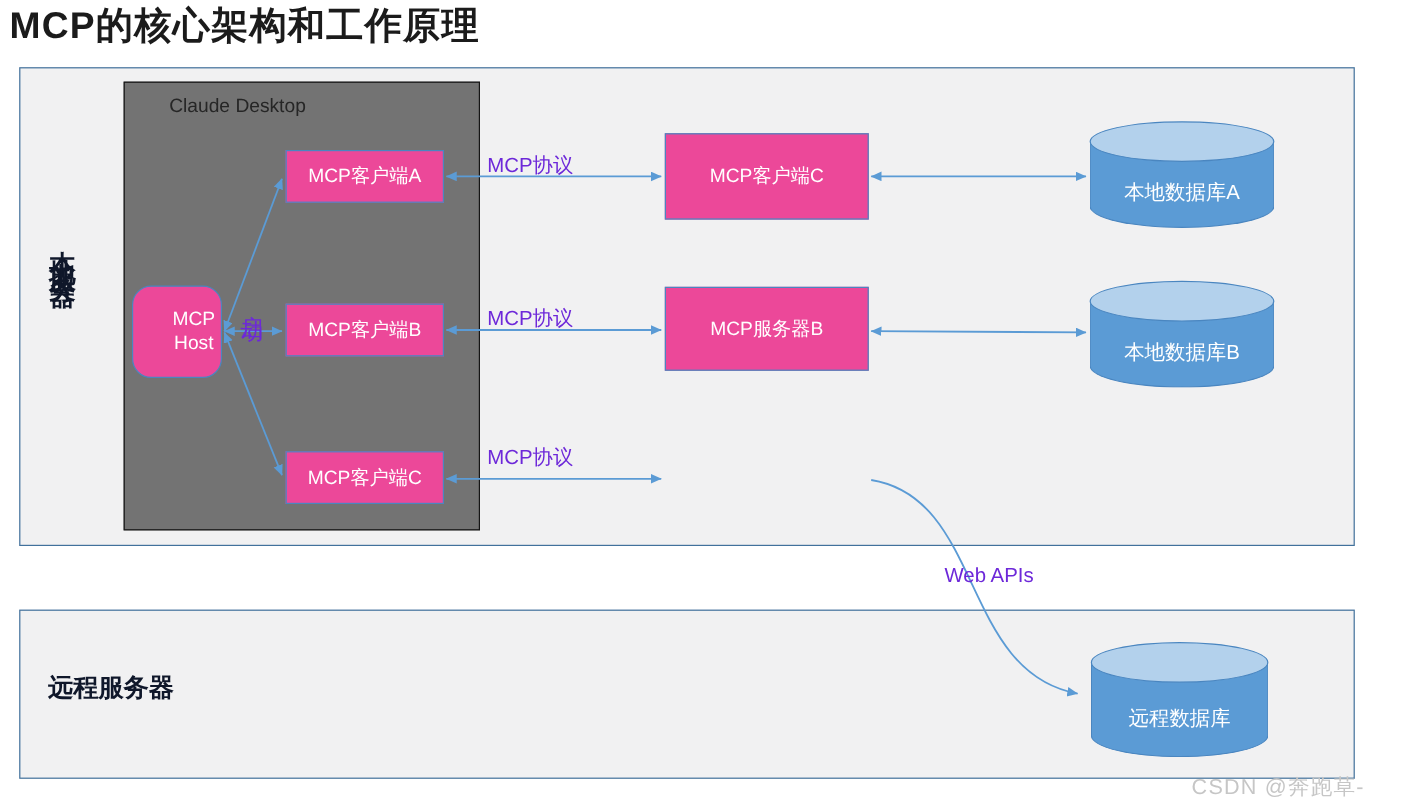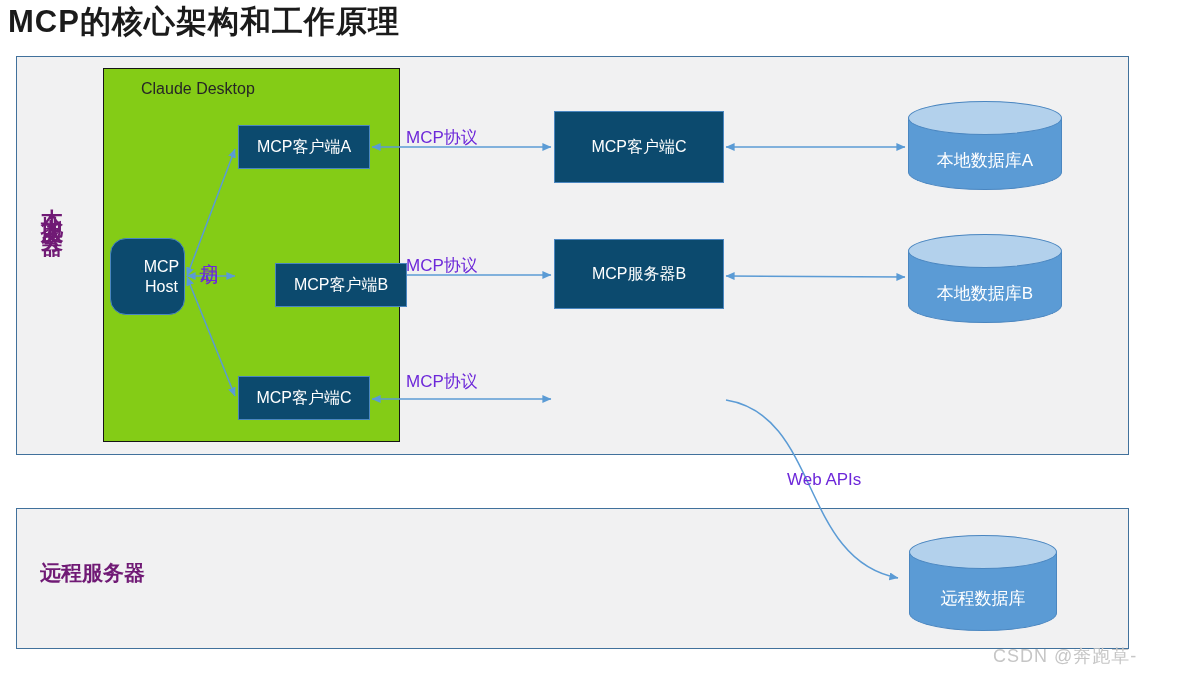--- a/index.html
+++ b/index.html
@@ -7,43 +7,43 @@
     position:relative;width:1182px;height:674px;background:#ffffff;
     font-family:"Liberation Sans",sans-serif;overflow:hidden;
   }
   .page-title{
     position:absolute;left:8px;top:1px;margin:0;
     font-size:31px;font-weight:bold;color:#1b1b1b;letter-spacing:1px;
   }
   .zone{position:absolute;background:#f1f1f2;border:1.6px solid #41719c;box-sizing:border-box;}
   .zone-local{left:16px;top:56px;width:1113px;height:399px;}
   .zone-remote{left:16px;top:508px;width:1113px;height:141px;}
-  .zone-label{position:absolute;font-weight:bold;color:#701a75;}
+  .zone-label{position:absolute;font-weight:bold;color:#0f172a;}
   .zone-label-local{
     left:37px;top:191px;font-size:22px;
     writing-mode:vertical-rl;text-orientation:upright;letter-spacing:7px;
   }
   .zone-label-remote{left:40px;top:559px;font-size:21px;}
   .claude-box{
     position:absolute;left:103px;top:68px;width:297px;height:374px;
-    background:#84cc16;border:1.6px solid #151515;box-sizing:border-box;
+    background:#737373;border:1.6px solid #151515;box-sizing:border-box;
   }
   .claude-label{position:absolute;left:37px;top:11px;font-size:16px;color:#262626;}
   .node{
-    position:absolute;background:#0c4a6e;border:1px solid #4a86c0;box-sizing:border-box;
+    position:absolute;background:#ec4899;border:1px solid #4a86c0;box-sizing:border-box;
     color:#ffffff;display:flex;align-items:center;justify-content:center;
     text-align:center;font-size:16px;
   }
   .host-node{
     left:110px;top:238px;width:75px;height:77px;border-radius:16px;
     white-space:pre-line;line-height:1.25;padding-left:28px;
   }
   .client-node{left:238px;width:132px;height:44px;}
   .client-a{top:125px;}
-  .client-b{top:263px;margin-left:37px;}
+  .client-b{top:253px;}
   .client-c{top:376px;}
   .server-node{left:554px;width:170px;}
   .server-a{top:111px;height:72px;}
   .server-b{top:239px;height:70px;}
   .server-c{top:368px;height:61px;}
   .cyl{position:absolute;}
   .cyl-a{left:908px;top:101px;width:154px;height:89px;}
   .cyl-b{left:908px;top:234px;width:154px;height:89px;}
   .cyl-remote{left:909px;top:535px;width:148px;height:96px;}
   .cyl-body{

